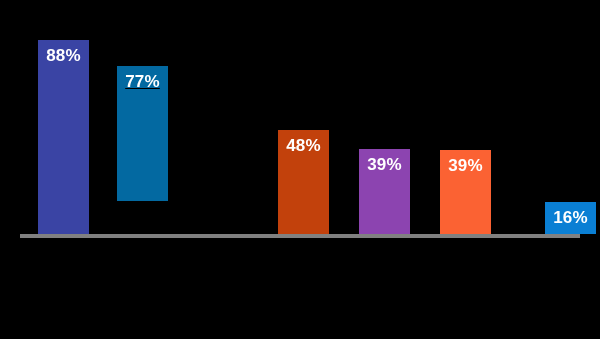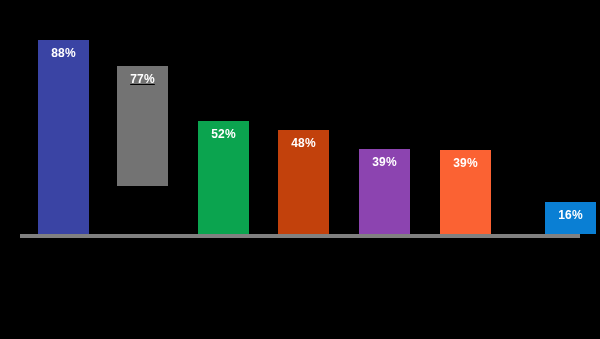--- a/index.html
+++ b/index.html
@@ -26,21 +26,21 @@
     position: absolute;
     box-sizing: border-box;
     display: flex;
     justify-content: center;
     align-items: flex-start;
   }
   .bar-label {
     color: #ffffff;
     font-family: "Liberation Sans", sans-serif;
     font-weight: bold;
-    font-size: 12px;
+    font-size: 17px;
     line-height: 1;
     letter-spacing: 0.2px;
     padding-top: 7px;
     white-space: nowrap;
     user-select: none;
   }
   .axis-line {
     position: absolute;
     background: #808080;
   }
@@ -49,27 +49,24 @@
 <body>
 
 <div id="chart-root" style="background: rgb(0, 0, 0);">
 
   <div class="plot-area">
 
     <div class="bar" style="left: 38px; top: 40px; width: 51px; height: 194px; background: rgb(58, 68, 164);">
       <span class="bar-label">88%</span>
     </div>
 
-    <div class="bar" style="left: 117px; top: 66px; width: 51px; height: 120px; background: #737373; text-decoration: underline;">
+    <div class="bar" style="left: 117px; top: 66px; width: 51px; height: 135px; background: #0369a1; text-decoration: underline;">
       <span class="bar-label">77%</span>
     </div>
 
-    <div class="bar" style="left: 198px; top: 121px; width: 51px; height: 113px; background: rgb(11, 164, 79);">
-      <span class="bar-label">52%</span>
-    </div>
 
     <div class="bar" style="left: 278px; top: 130px; width: 51px; height: 104px; background: #c2410c;">
       <span class="bar-label">48%</span>
     </div>
 
     <div class="bar" style="left: 359px; top: 149px; width: 51px; height: 85px; background: rgb(140, 68, 176);">
       <span class="bar-label">39%</span>
     </div>
 
     <div class="bar" style="left: 440px; top: 150px; width: 51px; height: 84px; background: rgb(251, 98, 51);">

